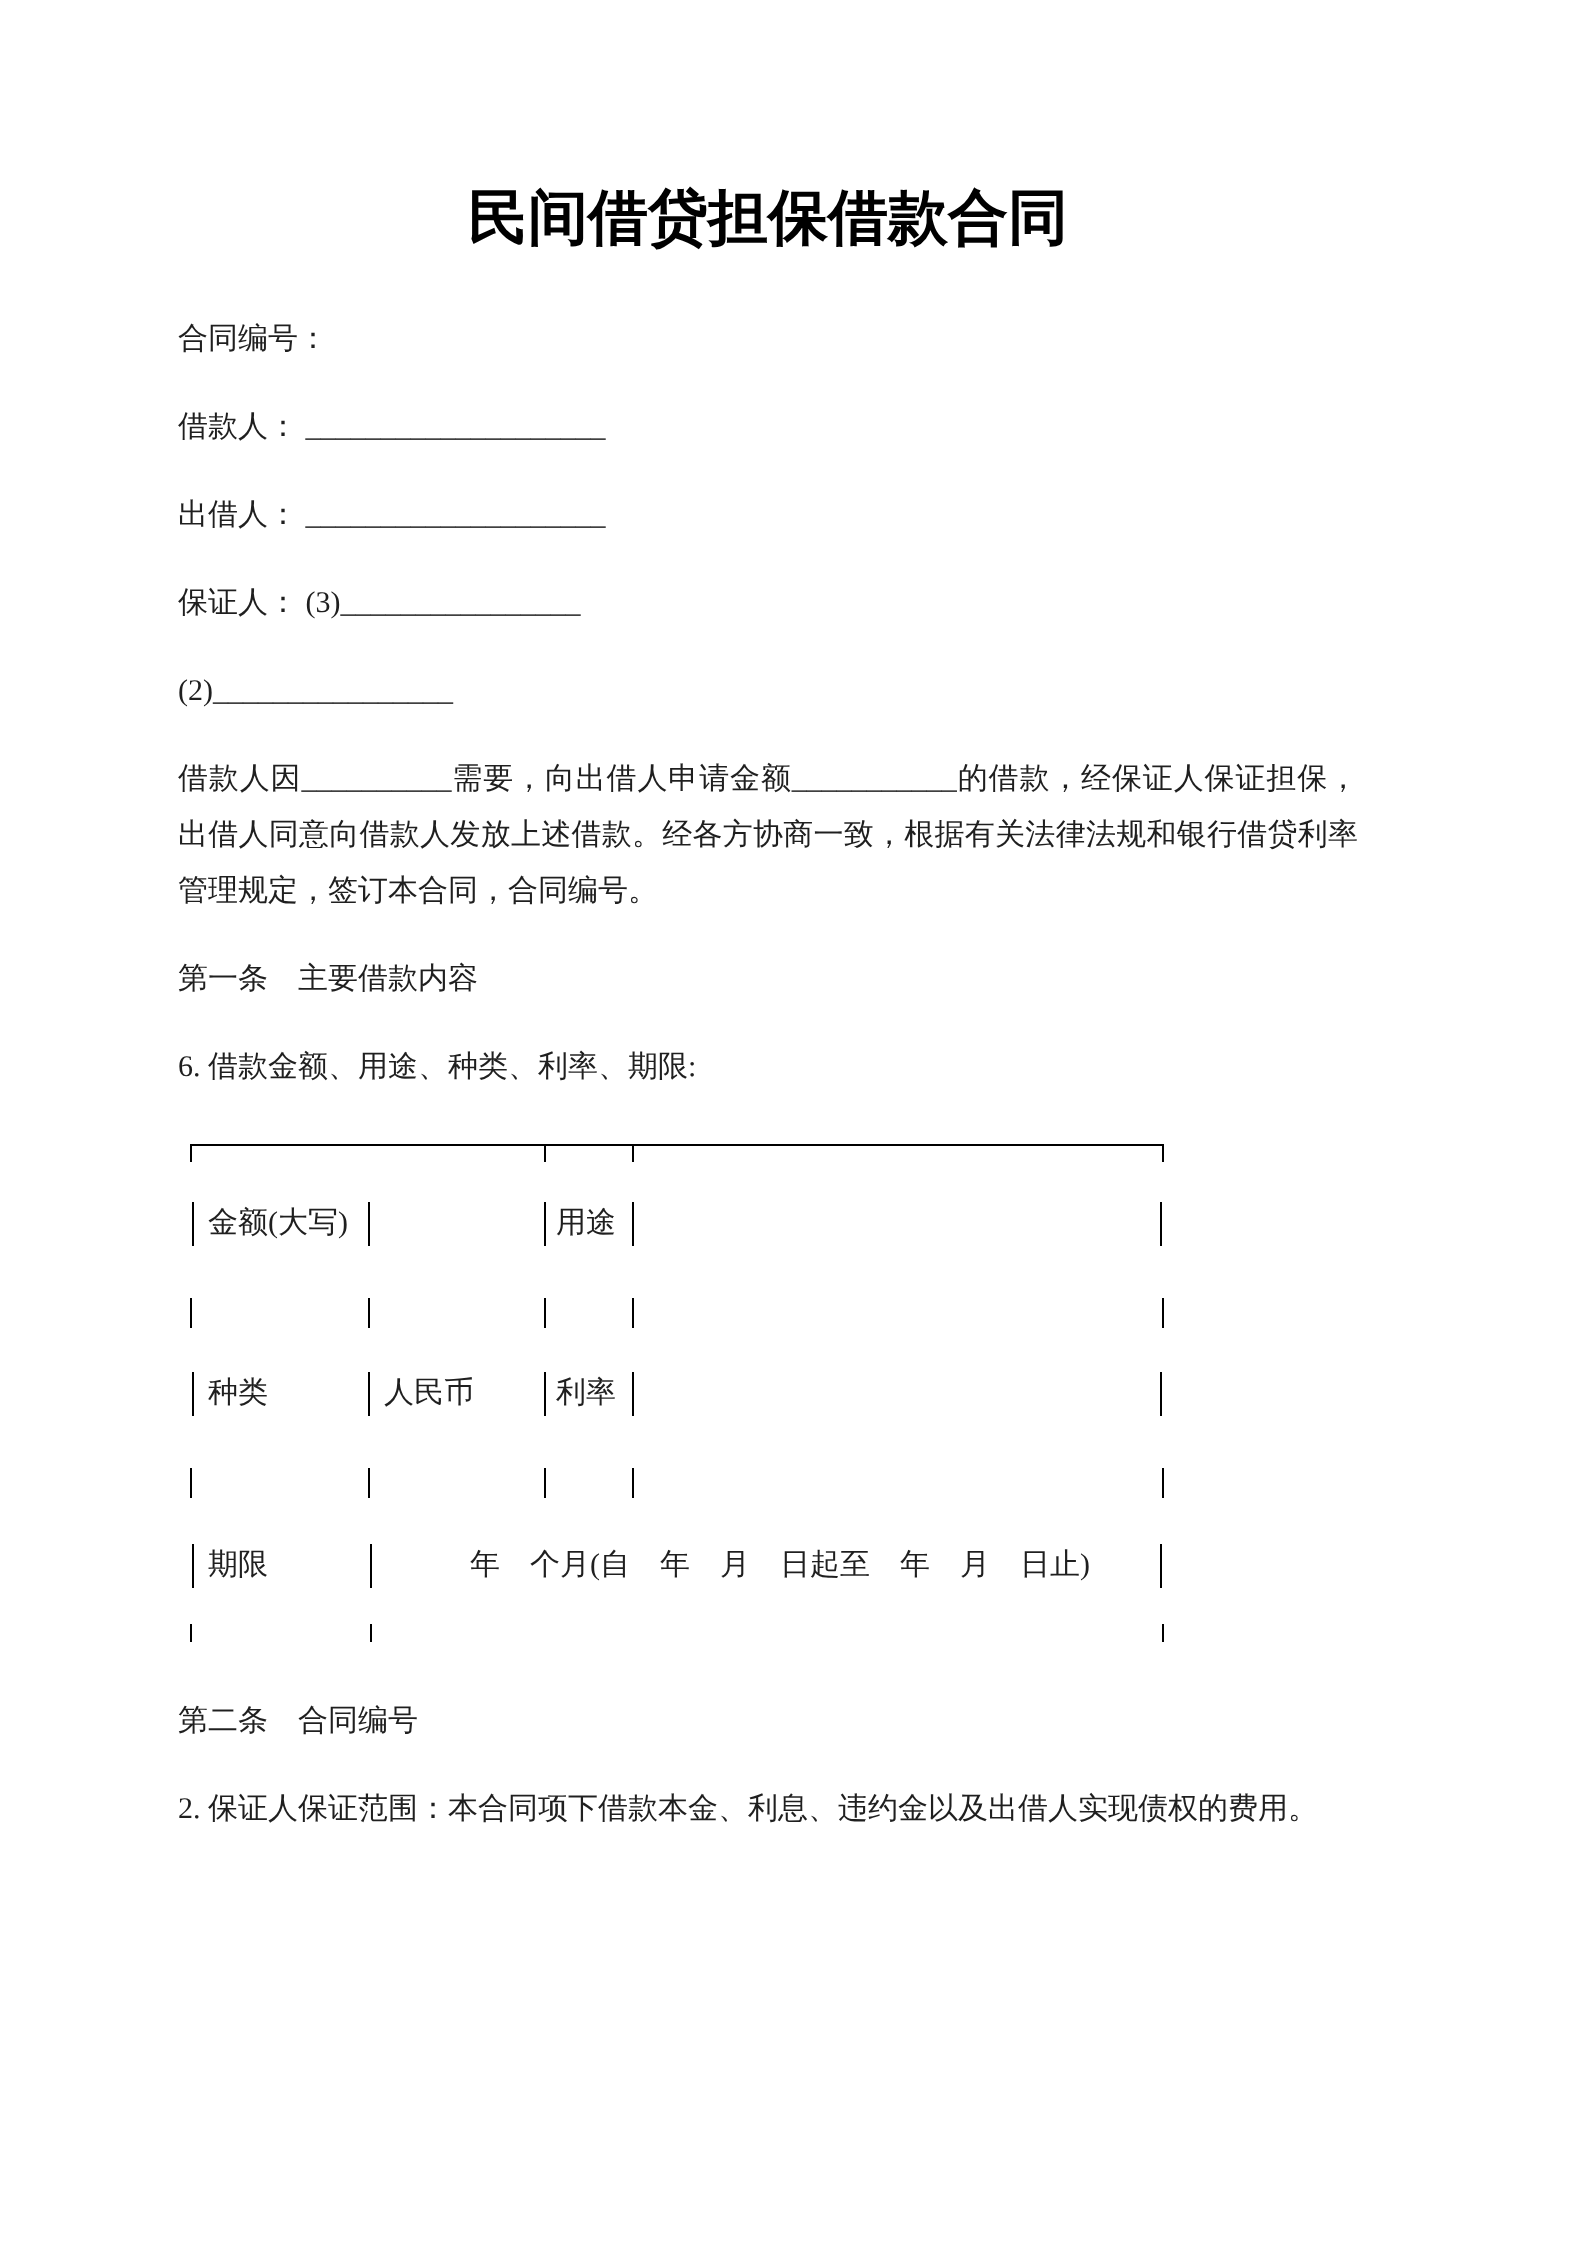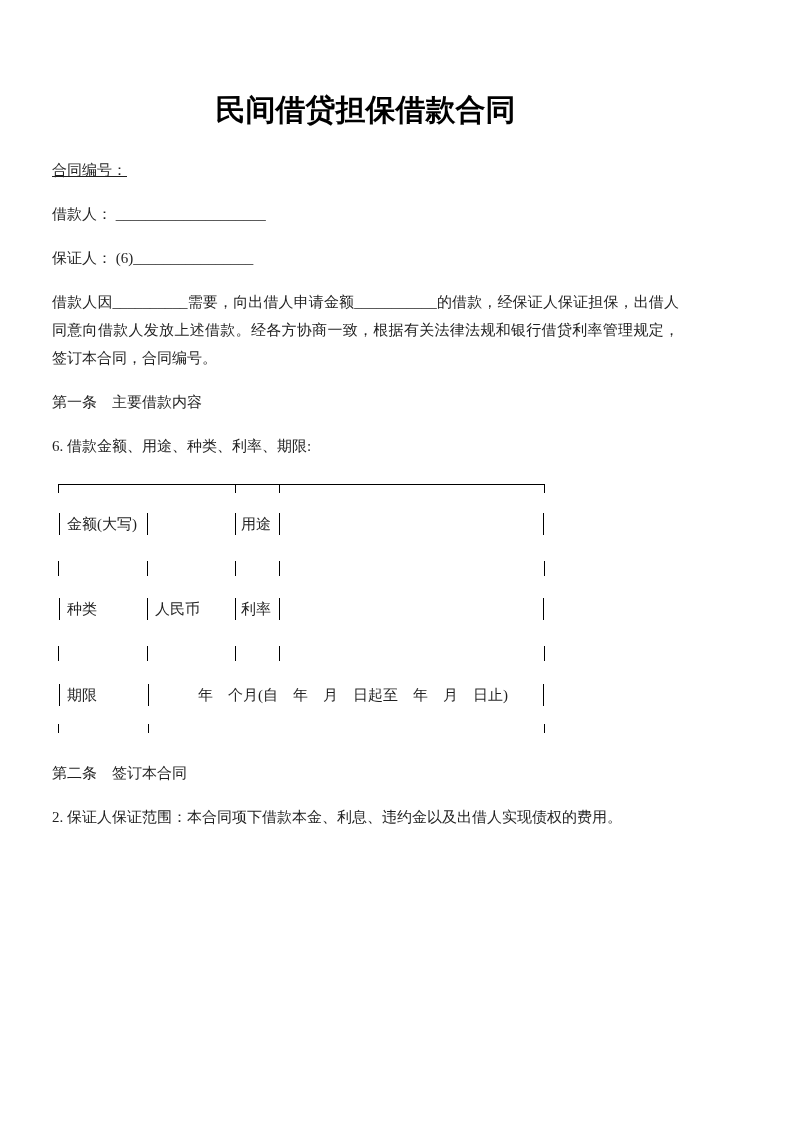--- a/index.html
+++ b/index.html
@@ -3,47 +3,49 @@
 <meta charset="utf-8">
 <style>
   html,body { margin:0; padding:0; }
   body {
     width:793px; height:1122px;
     background:#ffffff;
     font-family:"Liberation Serif","DejaVu Serif",serif;
     font-size:15px; color:#1f1f1f;
     overflow:hidden;
   }
-  .content { padding:0 114px 0 52px; }
+  .content { padding:0 114px 0 52px;margin-left:37px; }
   .doc-title {
     font-size:30px; font-weight:bold; color:#000;
     text-align:center; margin:90px 0 20px 0; line-height:40px;
   }
   p.line { line-height:28px; margin:16px 0; white-space:pre-wrap; }
-  p.first-after-title { margin-top:26px;text-decoration:underline; }
+  p.first-after-title { margin-top:26px; }
   p.para { text-align:justify; }
   
   .ttable { position:relative; width:487px; height:249px; margin:24px 0 26px 6px; }
   .hline { position:absolute; left:0; width:487px; height:1px; background:#000; }
   .tick  { position:absolute; width:1px; background:#000; }
   .vbar  { position:absolute; width:1px; height:22px; background:#000; top:0; }
   .trow  { position:absolute; left:0; width:487px; height:22px; }
   .cell  { position:absolute; top:0; line-height:22px; white-space:pre; }
   .after-table { margin-top:26px; }
 </style>
 </head>
 <body>
 
 <div class="content">
 
   <h1 class="doc-title">民间借贷担保借款合同</h1>
 
   <p class="line first-after-title">合同编号：</p>
   <p class="line">借款人： ____________________</p>
-  <p class="line">保证人： (6)________________</p>
+  <p class="line">出借人： ____________________</p>
+  <p class="line">保证人： (3)________________</p>
+  <p class="line">(2)________________</p>
 
   <p class="line para">借款人因__________需要，向出借人申请金额___________的借款，经保证人保证担保，出借人同意向借款人发放上述借款。经各方协商一致，根据有关法律法规和银行借贷利率管理规定，签订本合同，合同编号。</p>
 
   <p class="line">第一条　主要借款内容</p>
   <p class="line">6. 借款金额、用途、种类、利率、期限:</p>
 
   <div class="ttable">
 
     <i class="hline" style="top:0"></i>
     <i class="hline" style="top:84"></i>
@@ -99,16 +101,16 @@
     <div class="trow" style="top:200px">
       <i class="vbar" style="left:1px"></i>
       <i class="vbar" style="left:90px"></i>
       <i class="vbar" style="left:485px"></i>
       <span class="cell" style="left:9px">期限</span>
       <span class="cell" style="left:140px">年　个月(自　年　月　日起至　年　月　日止)</span>
     </div>
   </div>
 
 
-  <p class="line">第二条　签订本合同</p>
+  <p class="line">第二条　合同编号</p>
   <p class="line para">2. 保证人保证范围：本合同项下借款本金、利息、违约金以及出借人实现债权的费用。</p>
 
 </div>
 
 </body></html>

